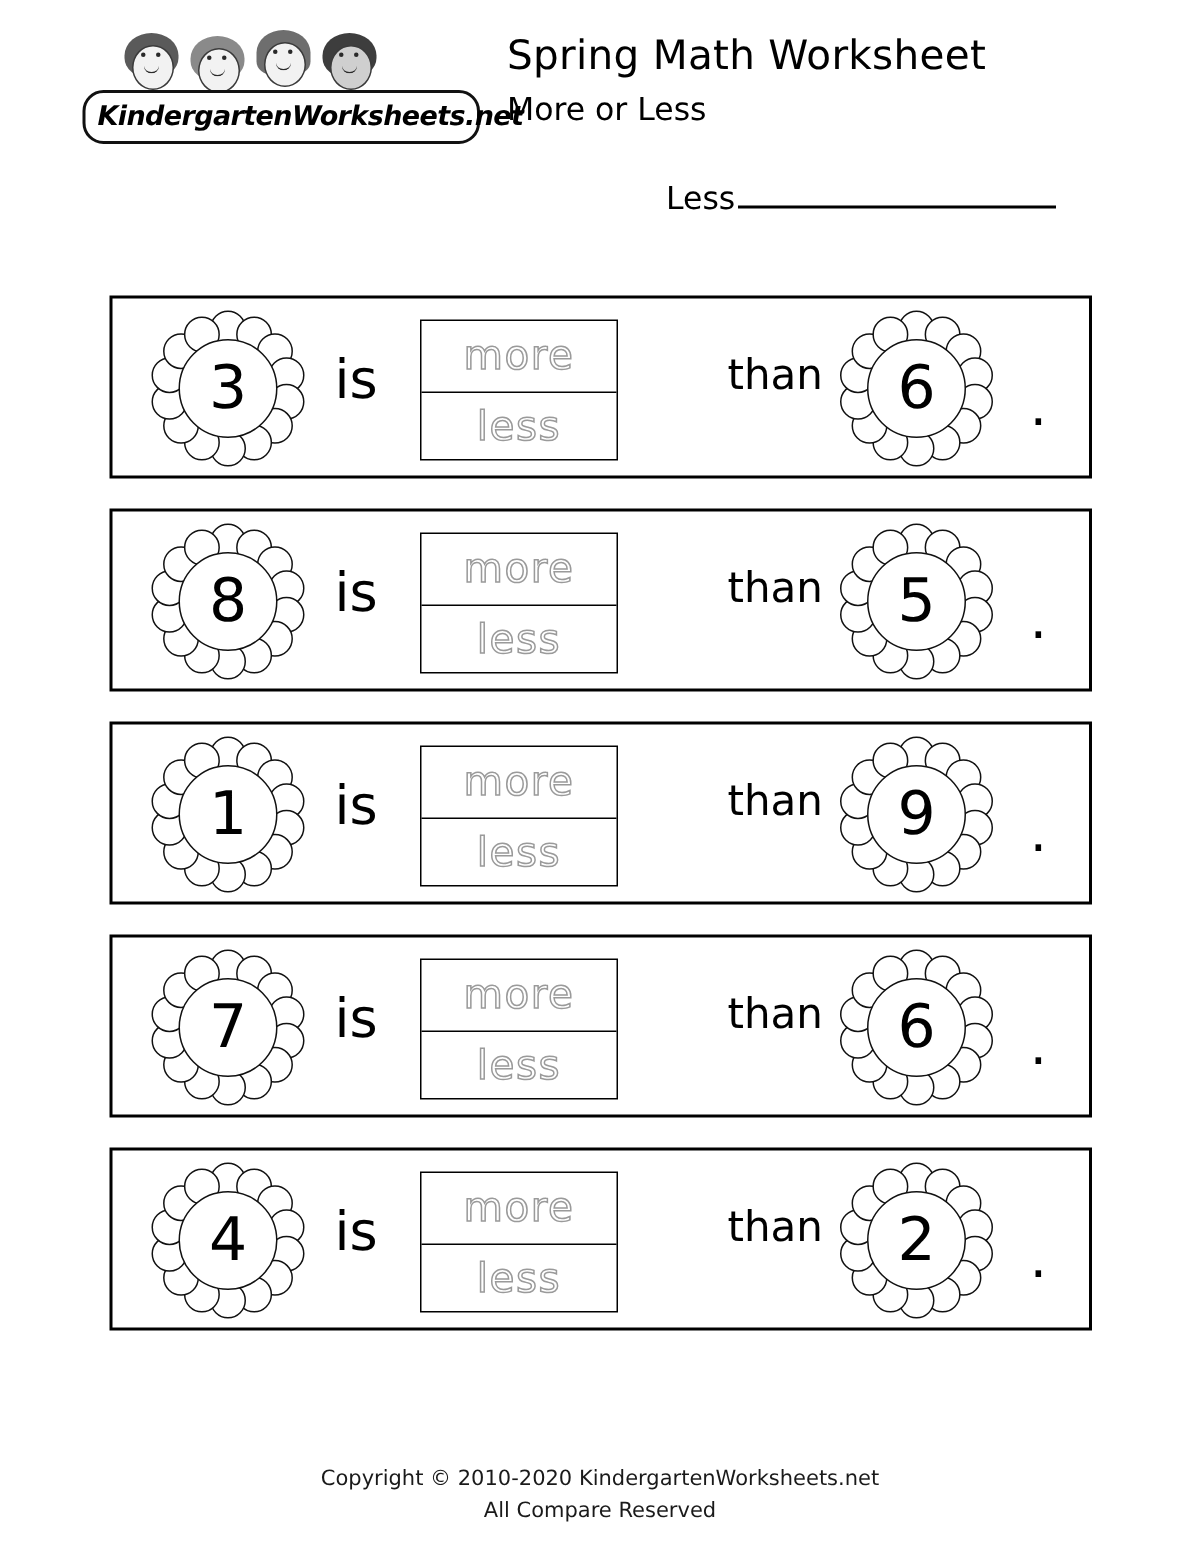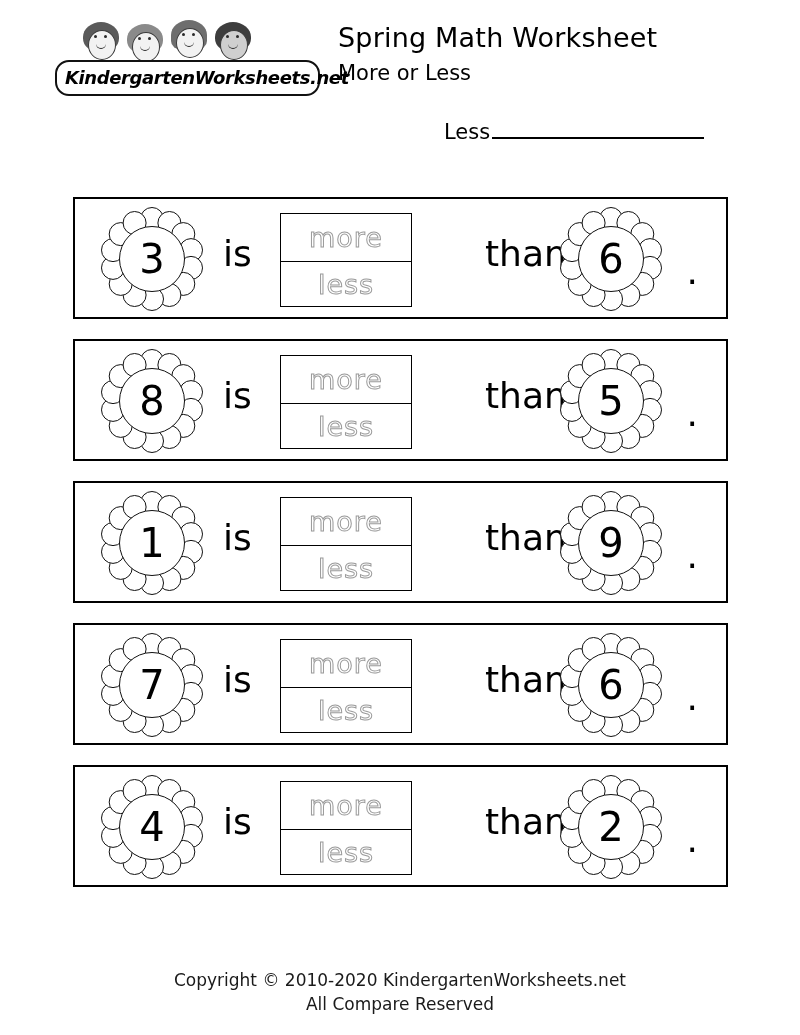--- a/index.html
+++ b/index.html
@@ -198,21 +198,21 @@
     position: absolute;
     left: 148px;
     top: 34px;
     font-size: 36px;
     font-family: "DejaVu Sans", sans-serif;
   }
   .word-than {
     position: absolute;
     left: 410px;
     top: 34px;
-    font-size: 36px;
+    font-size: 28px;
     font-family: "DejaVu Sans", sans-serif;
   }
   .period {
     position: absolute;
     right: 28px;
     top: 52px;
     font-size: 36px;
   }
 
   .choice-box {
@@ -246,21 +246,21 @@
   .trace.top { top: 0; }
   .trace.bottom { top: 47px; }
 
   
   .footer {
     position: absolute;
     left: 0;
     bottom: 18px;
     width: 800px;
     text-align: center;
-    font-size: 17px;
+    font-size: 14px;
     color: #1a1a1a;
     line-height: 1.45;
   }
 </style>
 </head>
 <body>
 
 <div class="header">
 
   <div class="logo-block">

